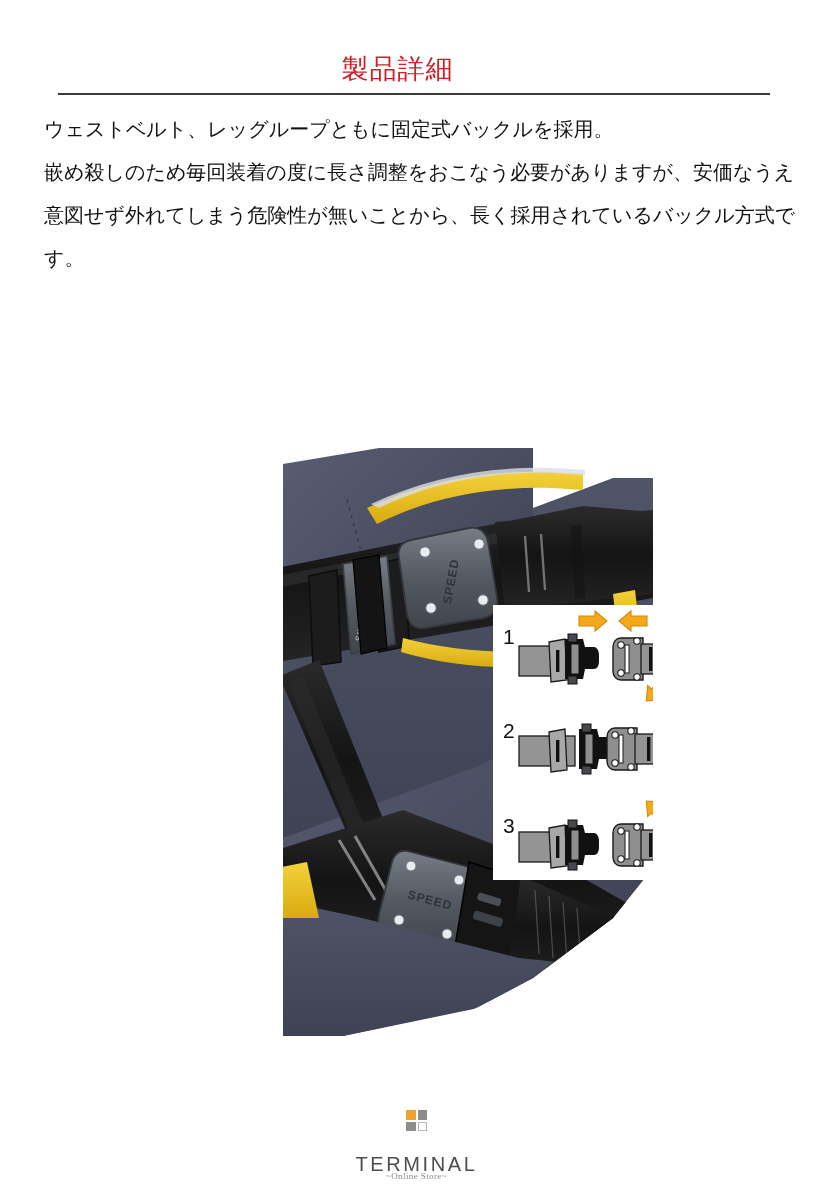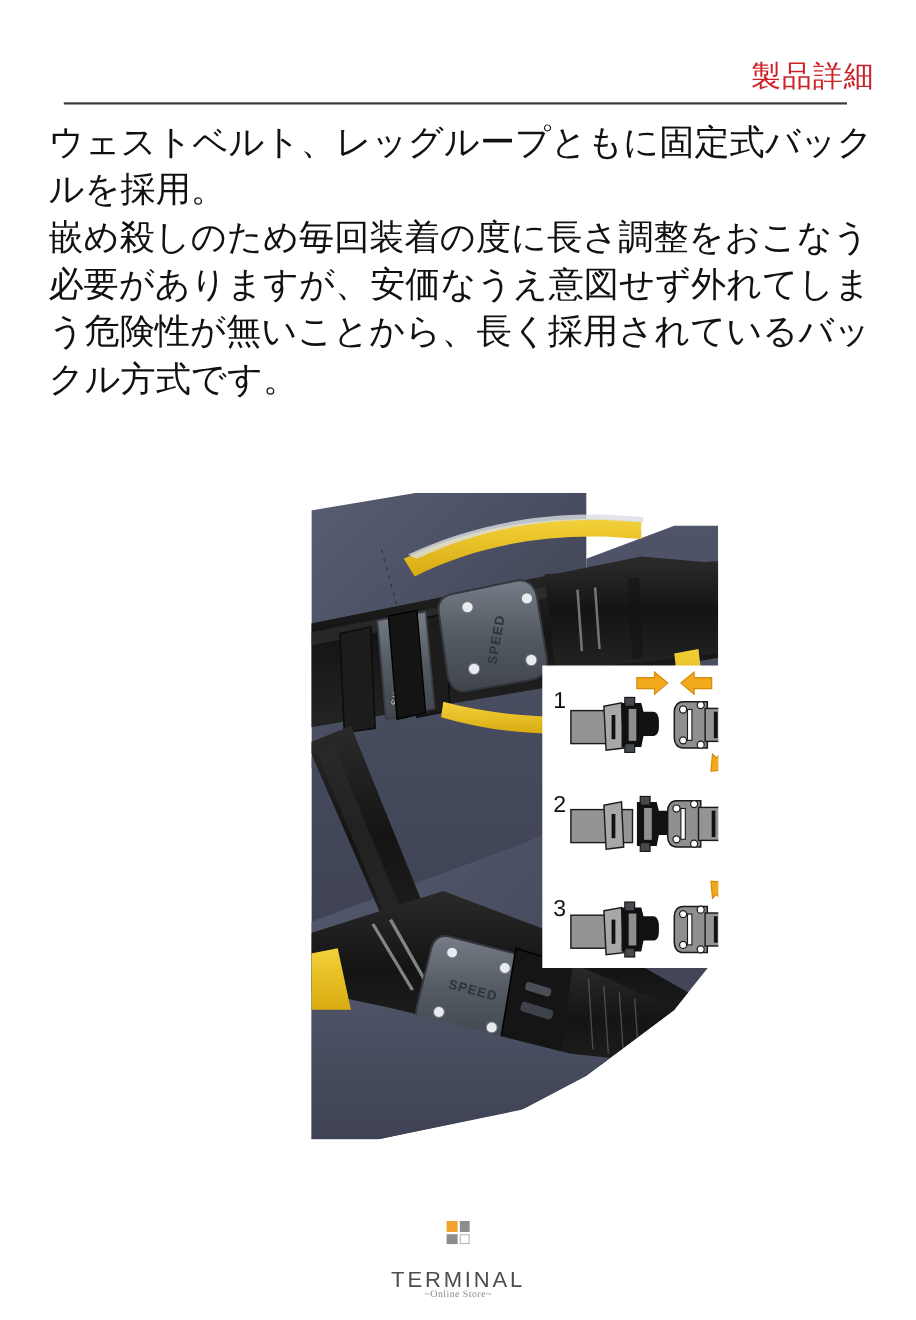--- a/index.html
+++ b/index.html
@@ -15,21 +15,21 @@
     font-family: "Liberation Sans", "DejaVu Sans", sans-serif;
     -webkit-font-smoothing: antialiased;
   }
 
   
   .page-title {
     position: absolute;
     top: 56px;
     left: 0;
     width: 795px;
-    text-align: right;
+    text-align: center;
     font-size: 27px;
     line-height: 1.0;
     letter-spacing: 1px;
     color: #cc2127;
     font-weight: 400;
     font-family: Liberation Sans, sans-serif;
   }
   .title-rule {
     position: absolute;
     top: 93px;
@@ -38,21 +38,21 @@
     height: 0;
     border-top: 2px solid #3a3a3a;
   }
 
   
   .body-copy {
     position: absolute;
     top: 108px;
     left: 44px;
     width: 760px;
-    font-size: 32px;
+    font-size: 20px;
     line-height: 43px;
     color: #111111;
     font-family: "DejaVu Sans", "Liberation Sans", sans-serif;
     letter-spacing: 0px;
     white-space: pre-wrap;
   }
 
   
   .figure {
     position: absolute;

